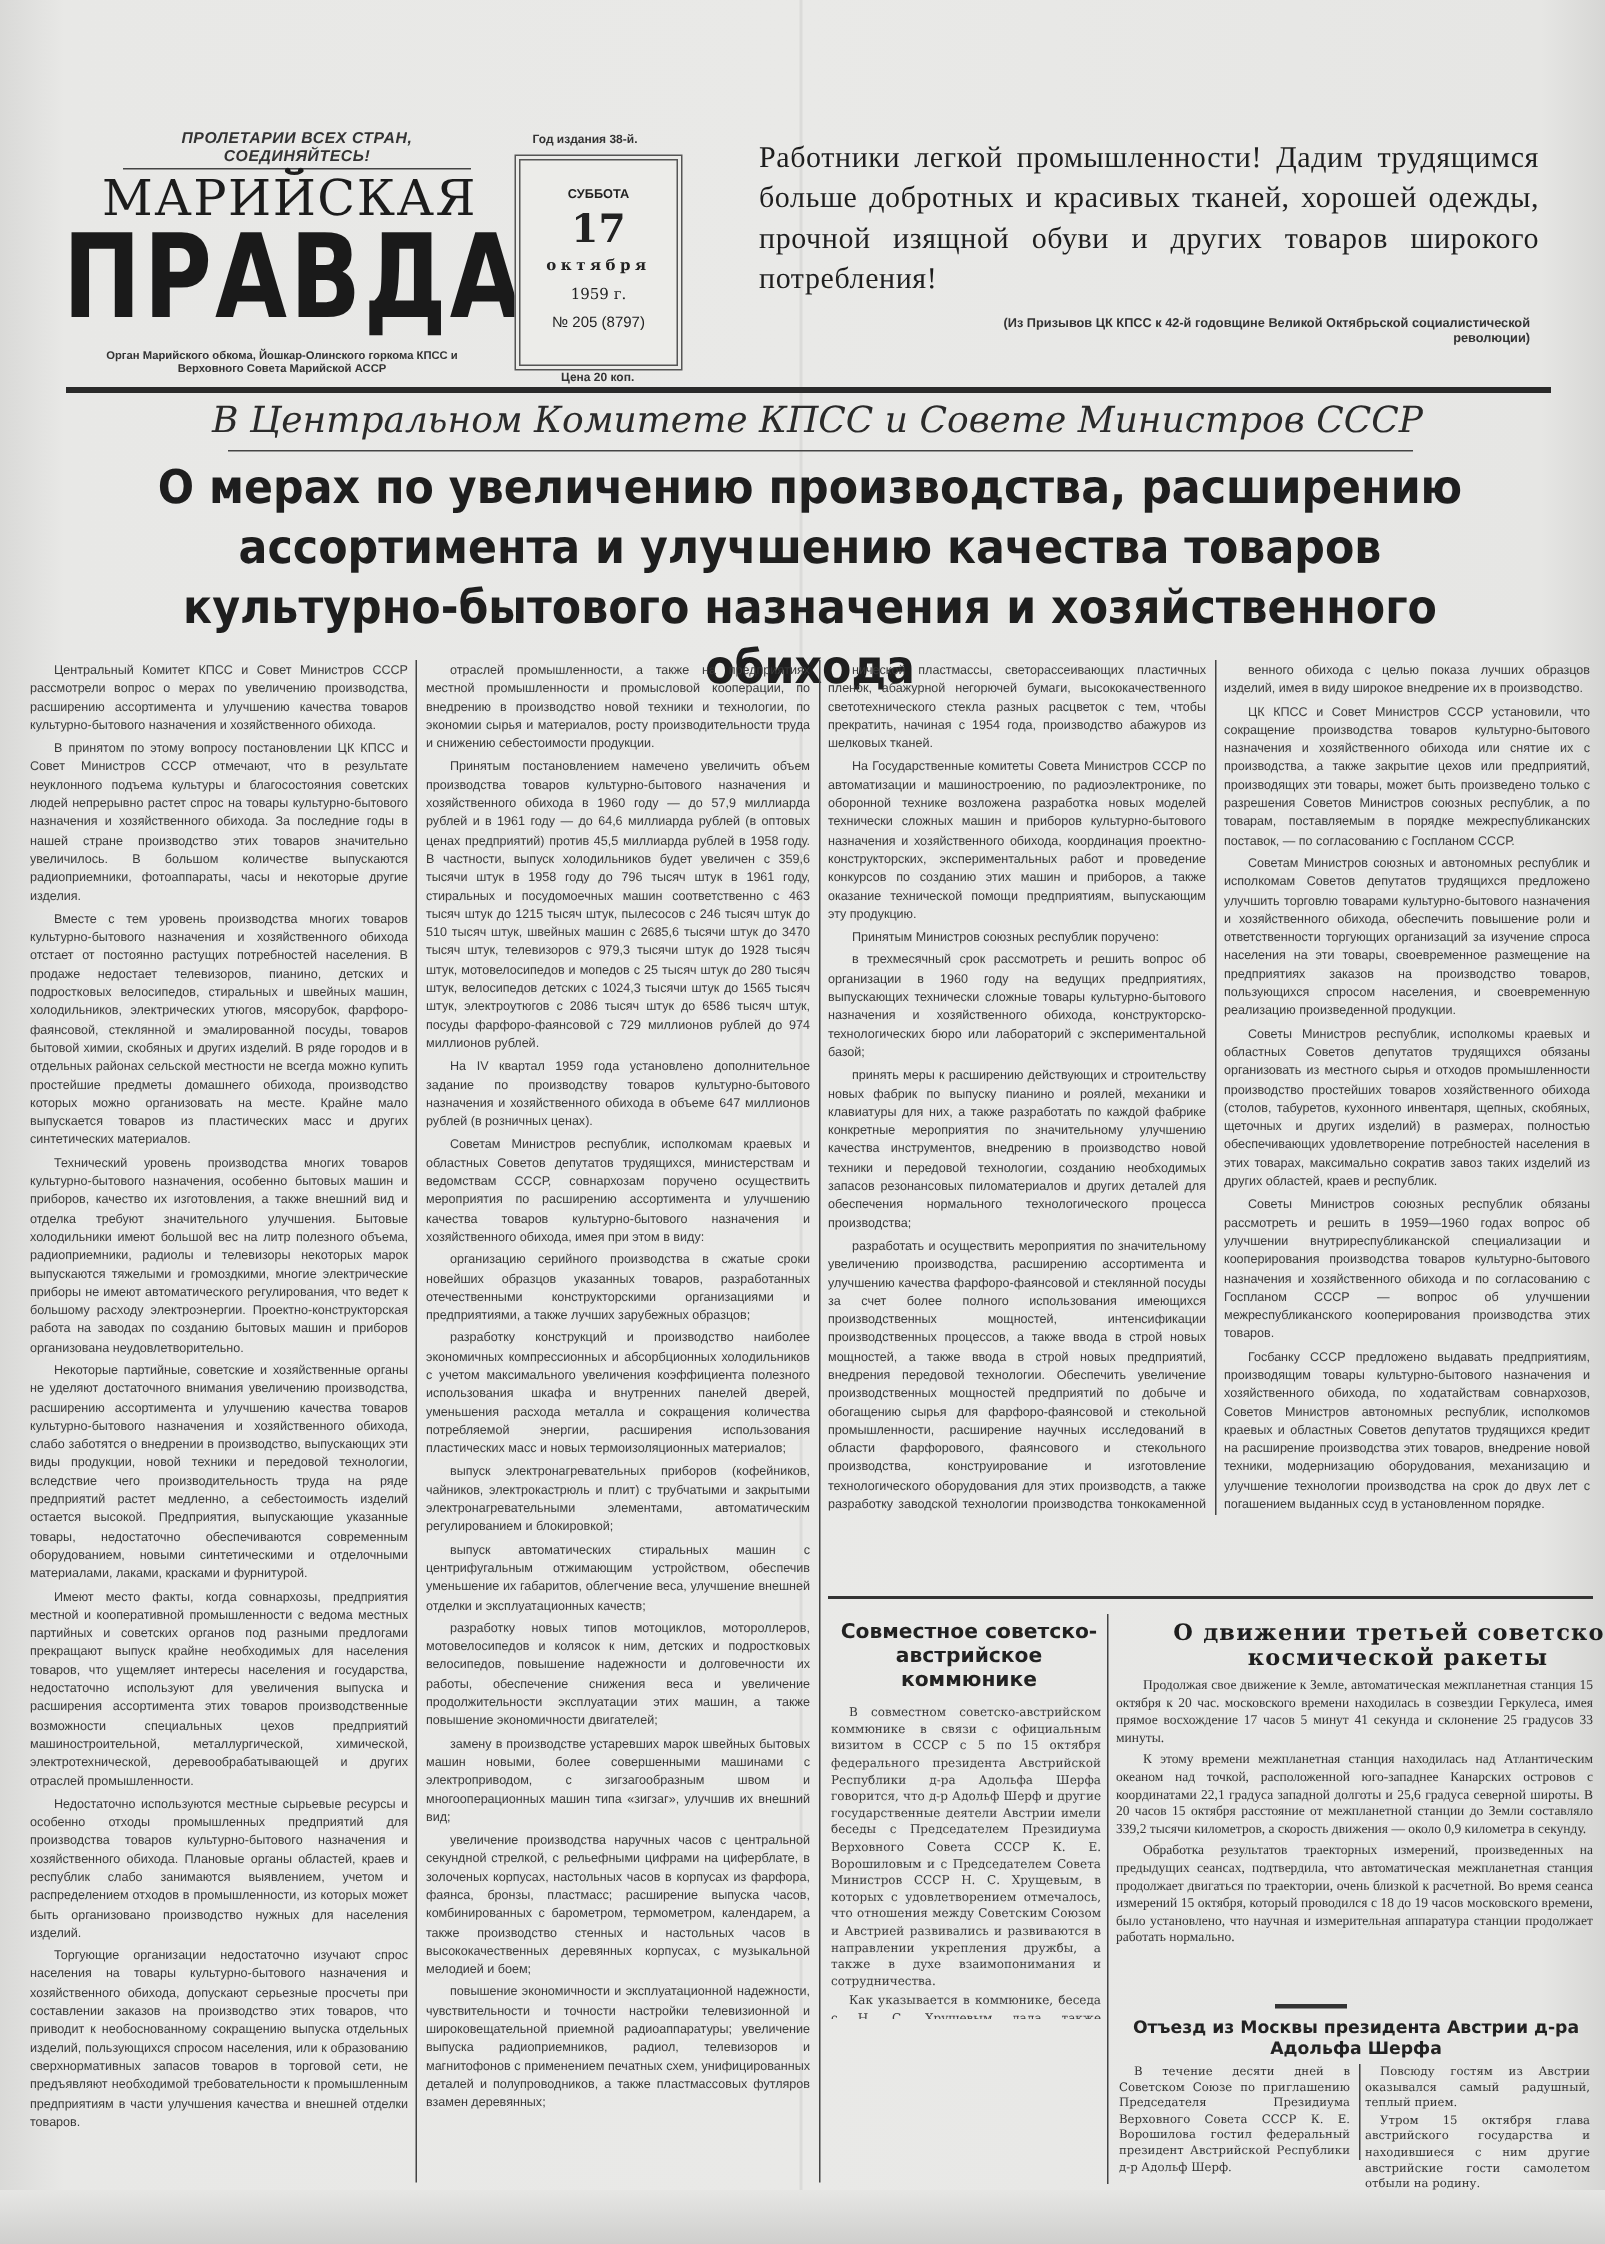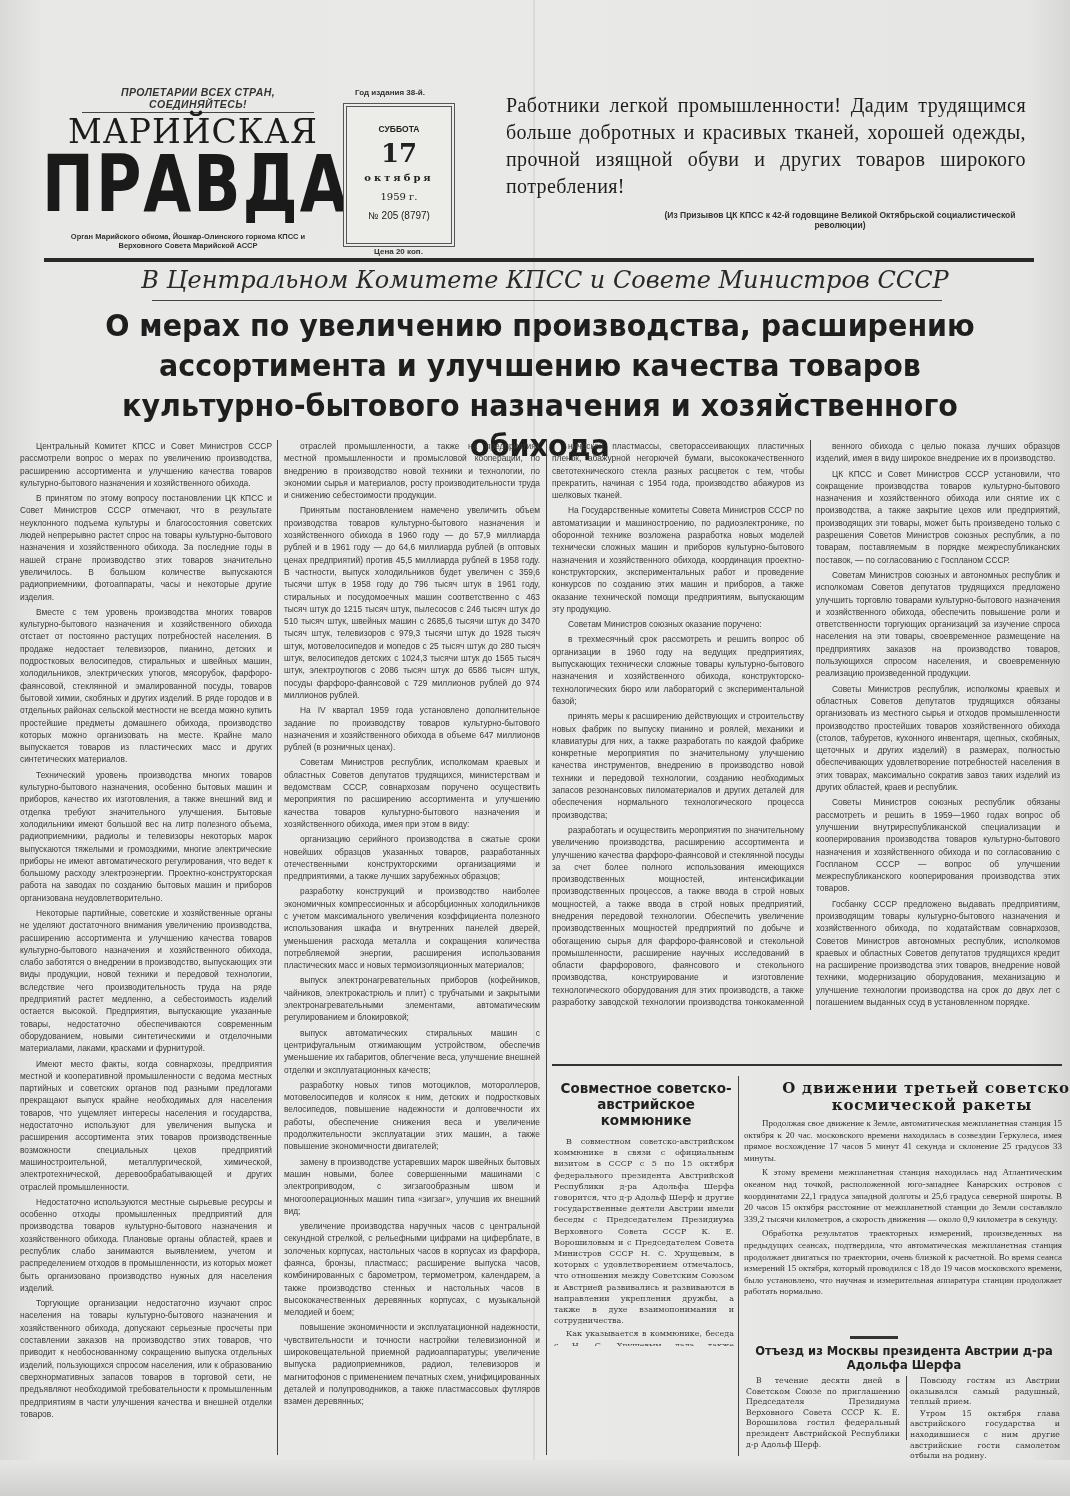--- a/index.html
+++ b/index.html
@@ -44,21 +44,21 @@
   .datebox .month { font-size:10px; font-weight:bold; letter-spacing:3px; margin-top:4px; }
   .datebox .year { font-size:10px; margin-top:8px; }
   .datebox .issue { font-size:10px; margin-top:8px; font-family:"Liberation Sans",sans-serif; }
   .price { position:absolute; left:374px; top:247px; font-family:"Liberation Sans",sans-serif; font-size:8px; font-weight:bold; color:#333; }
   .slogan {
     position:absolute; left:506px; top:92px; width:520px;
     font-family:Liberation Serif, serif; font-size:20px; line-height:27px; color:#1e1e1e;
     text-align:justify; letter-spacing:0.4px;
   }
   .slogan-src {
-    position:absolute; left:660px; top:210px; width:360px; text-align:center;
+    position:absolute; left:660px; top:210px; width:360px; text-align:right;
     font-family:"Liberation Sans",sans-serif; font-weight:bold; font-size:8.5px; line-height:10px; color:#333;
   }
   .rule-top { position:absolute; left:44px; top:258px; width:990px; height:4px; background:#2a2a2a; }
   .section {
     position:absolute; left:130px; top:266px; width:830px; text-align:center;
     font-family:"DejaVu Serif", serif; font-style:italic; font-size:24px; color:#2a2a2a;
   }
   .section-rule { position:absolute; left:152px; top:300px; width:790px; height:1px; background:#444; }
   .headline {
     position:absolute; left:40px; top:305px; width:1000px; text-align:center;
@@ -165,21 +165,21 @@
     <p>разработку новых типов мотоциклов, мотороллеров, мотовелосипедов и колясок к ним, детских и подростковых велосипедов, повышение надежности и долговечности их работы, обеспечение снижения веса и увеличение продолжительности эксплуатации этих машин, а также повышение экономичности двигателей;</p>
     <p>замену в производстве устаревших марок швейных бытовых машин новыми, более совершенными машинами с электроприводом, с зигзагообразным швом и многооперационных машин типа «зигзаг», улучшив их внешний вид;</p>
     <p>увеличение производства наручных часов с центральной секундной стрелкой, с рельефными цифрами на циферблате, в золоченых корпусах, настольных часов в корпусах из фарфора, фаянса, бронзы, пластмасс; расширение выпуска часов, комбинированных с барометром, термометром, календарем, а также производство стенных и настольных часов в высококачественных деревянных корпусах, с музыкальной мелодией и боем;</p>
     <p>повышение экономичности и эксплуатационной надежности, чувствительности и точности настройки телевизионной и широковещательной приемной радиоаппаратуры; увеличение выпуска радиоприемников, радиол, телевизоров и магнитофонов с применением печатных схем, унифицированных деталей и полупроводников, а также пластмассовых футляров взамен деревянных;</p>
 
   </div>
 
   <div class="col c3">
     <p>нической пластмассы, светорассеивающих пластичных пленок, абажурной негорючей бумаги, высококачественного светотехнического стекла разных расцветок с тем, чтобы прекратить, начиная с 1954 года, производство абажуров из шелковых тканей.</p>
     <p>На Государственные комитеты Совета Министров СССР по автоматизации и машиностроению, по радиоэлектронике, по оборонной технике возложена разработка новых моделей технически сложных машин и приборов культурно-бытового назначения и хозяйственного обихода, координация проектно-конструкторских, экспериментальных работ и проведение конкурсов по созданию этих машин и приборов, а также оказание технической помощи предприятиям, выпускающим эту продукцию.</p>
-    <p>Советам Министров союзных оказание поручено:</p>
+    <p>Принятым Министров союзных республик поручено:</p>
     <p>в трехмесячный срок рассмотреть и решить вопрос об организации в 1960 году на ведущих предприятиях, выпускающих технически сложные товары культурно-бытового назначения и хозяйственного обихода, конструкторско-технологических бюро или лабораторий с экспериментальной базой;</p>
     <p>принять меры к расширению действующих и строительству новых фабрик по выпуску пианино и роялей, механики и клавиатуры для них, а также разработать по каждой фабрике конкретные мероприятия по значительному улучшению качества инструментов, внедрению в производство новой техники и передовой технологии, созданию необходимых запасов резонансовых пиломатериалов и других деталей для обеспечения нормального технологического процесса производства;</p>
     <p>разработать и осуществить мероприятия по значительному увеличению производства, расширению ассортимента и улучшению качества фарфоро-фаянсовой и стеклянной посуды за счет более полного использования имеющихся производственных мощностей, интенсификации производственных процессов, а также ввода в строй новых мощностей, а также ввода в строй новых предприятий, внедрения передовой технологии. Обеспечить увеличение производственных мощностей предприятий по добыче и обогащению сырья для фарфоро-фаянсовой и стекольной промышленности, расширение научных исследований в области фарфорового, фаянсового и стекольного производства, конструирование и изготовление технологического оборудования для этих производств, а также разработку заводской технологии производства тонкокаменной посуды и полуфарфора из местного сырья.</p>
 
   </div>
 
   <div class="col c4">
     <p>венного обихода с целью показа лучших образцов изделий, имея в виду широкое внедрение их в производство.</p>
     <p>ЦК КПСС и Совет Министров СССР установили, что сокращение производства товаров культурно-бытового назначения и хозяйственного обихода или снятие их с производства, а также закрытие цехов или предприятий, производящих эти товары, может быть произведено только с разрешения Советов Министров союзных республик, а по товарам, поставляемым в порядке межреспубликанских поставок, — по согласованию с Госпланом СССР.</p>
     <p>Советам Министров союзных и автономных республик и исполкомам Советов депутатов трудящихся предложено улучшить торговлю товарами культурно-бытового назначения и хозяйственного обихода, обеспечить повышение роли и ответственности торгующих организаций за изучение спроса населения на эти товары, своевременное размещение на предприятиях заказов на производство товаров, пользующихся спросом населения, и своевременную реализацию произведенной продукции.</p>

